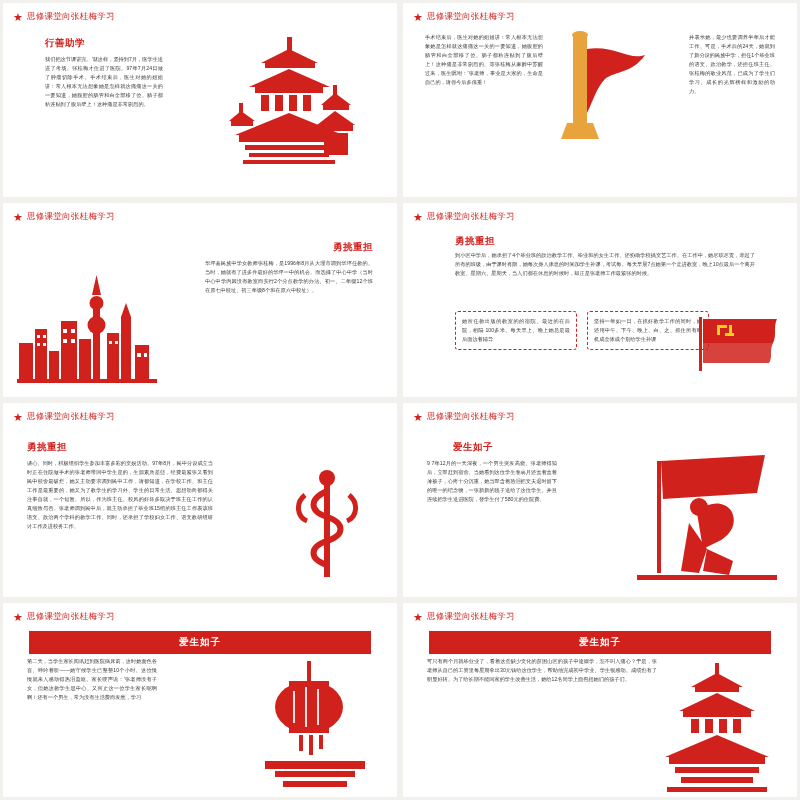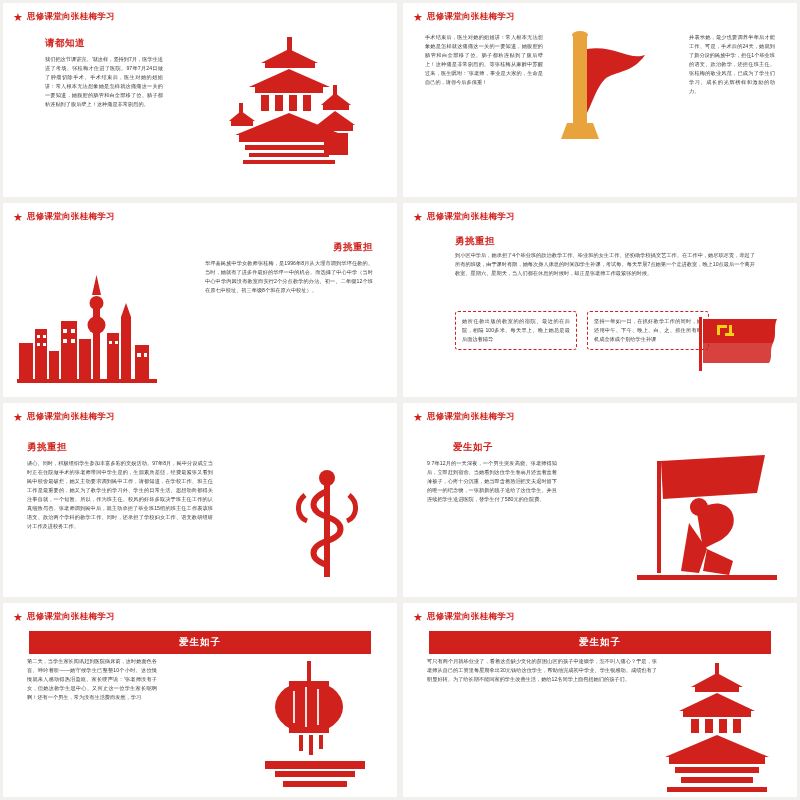--- a/index.html
+++ b/index.html
@@ -30,21 +30,21 @@
     gap:4px;
   }
   .star{
     color:#d0211c;
     font-size:11px;
     line-height:11px;
   }
   .hdr-txt{
     color:#d0211c;
     font-size:8.5px;
-    font-weight:bold;
+    font-weight:normal;
     letter-spacing:.3px;
     white-space:nowrap;
   }
   .sec-title{
     color:#d0211c;
     font-weight:bold;
     font-size:9.5px;
     letter-spacing:.5px;
   }
   .body-txt{
@@ -118,21 +118,21 @@
 </head>
 <body>
 
 <div class="grid">
 
   <div class="slide">
     <div class="hdr">
       <span class="star">★</span>
       <span class="hdr-txt">思修课堂向张桂梅学习</span>
     </div>
-    <div class="sec-title s1-title">请都知道</div>
+    <div class="sec-title s1-title">行善助学</div>
     <div class="body-txt s1-col">我们把这节课讲完。'就这样，坚持到7月，医学生送进了考场。张桂梅才住进了医院。97年7月24日做了肿瘤切除手术。手术结束后，医生对她的姐姐讲：常人根本无法想象她是怎样就这痛痛这一关的一要知道，她腹腔的肠管和白全部移了位。肠子都粘连贴到了腹后壁上！这种痛是非常剧烈的。</div>
     <svg class="s1-art" viewBox="0 0 150 140">
       <g fill="#d0211c">
         <rect x="62" y="4" width="5" height="14"></rect>
         <polygon points="64,16 36,30 93,30"></polygon>
         <rect x="40" y="30" width="50" height="5"></rect>
         <polygon points="64,36 24,54 105,54"></polygon>
         <rect x="30" y="54" width="68" height="6"></rect>
         <rect x="36" y="62" width="8" height="16"></rect>
         <rect x="50" y="62" width="8" height="16"></rect>

